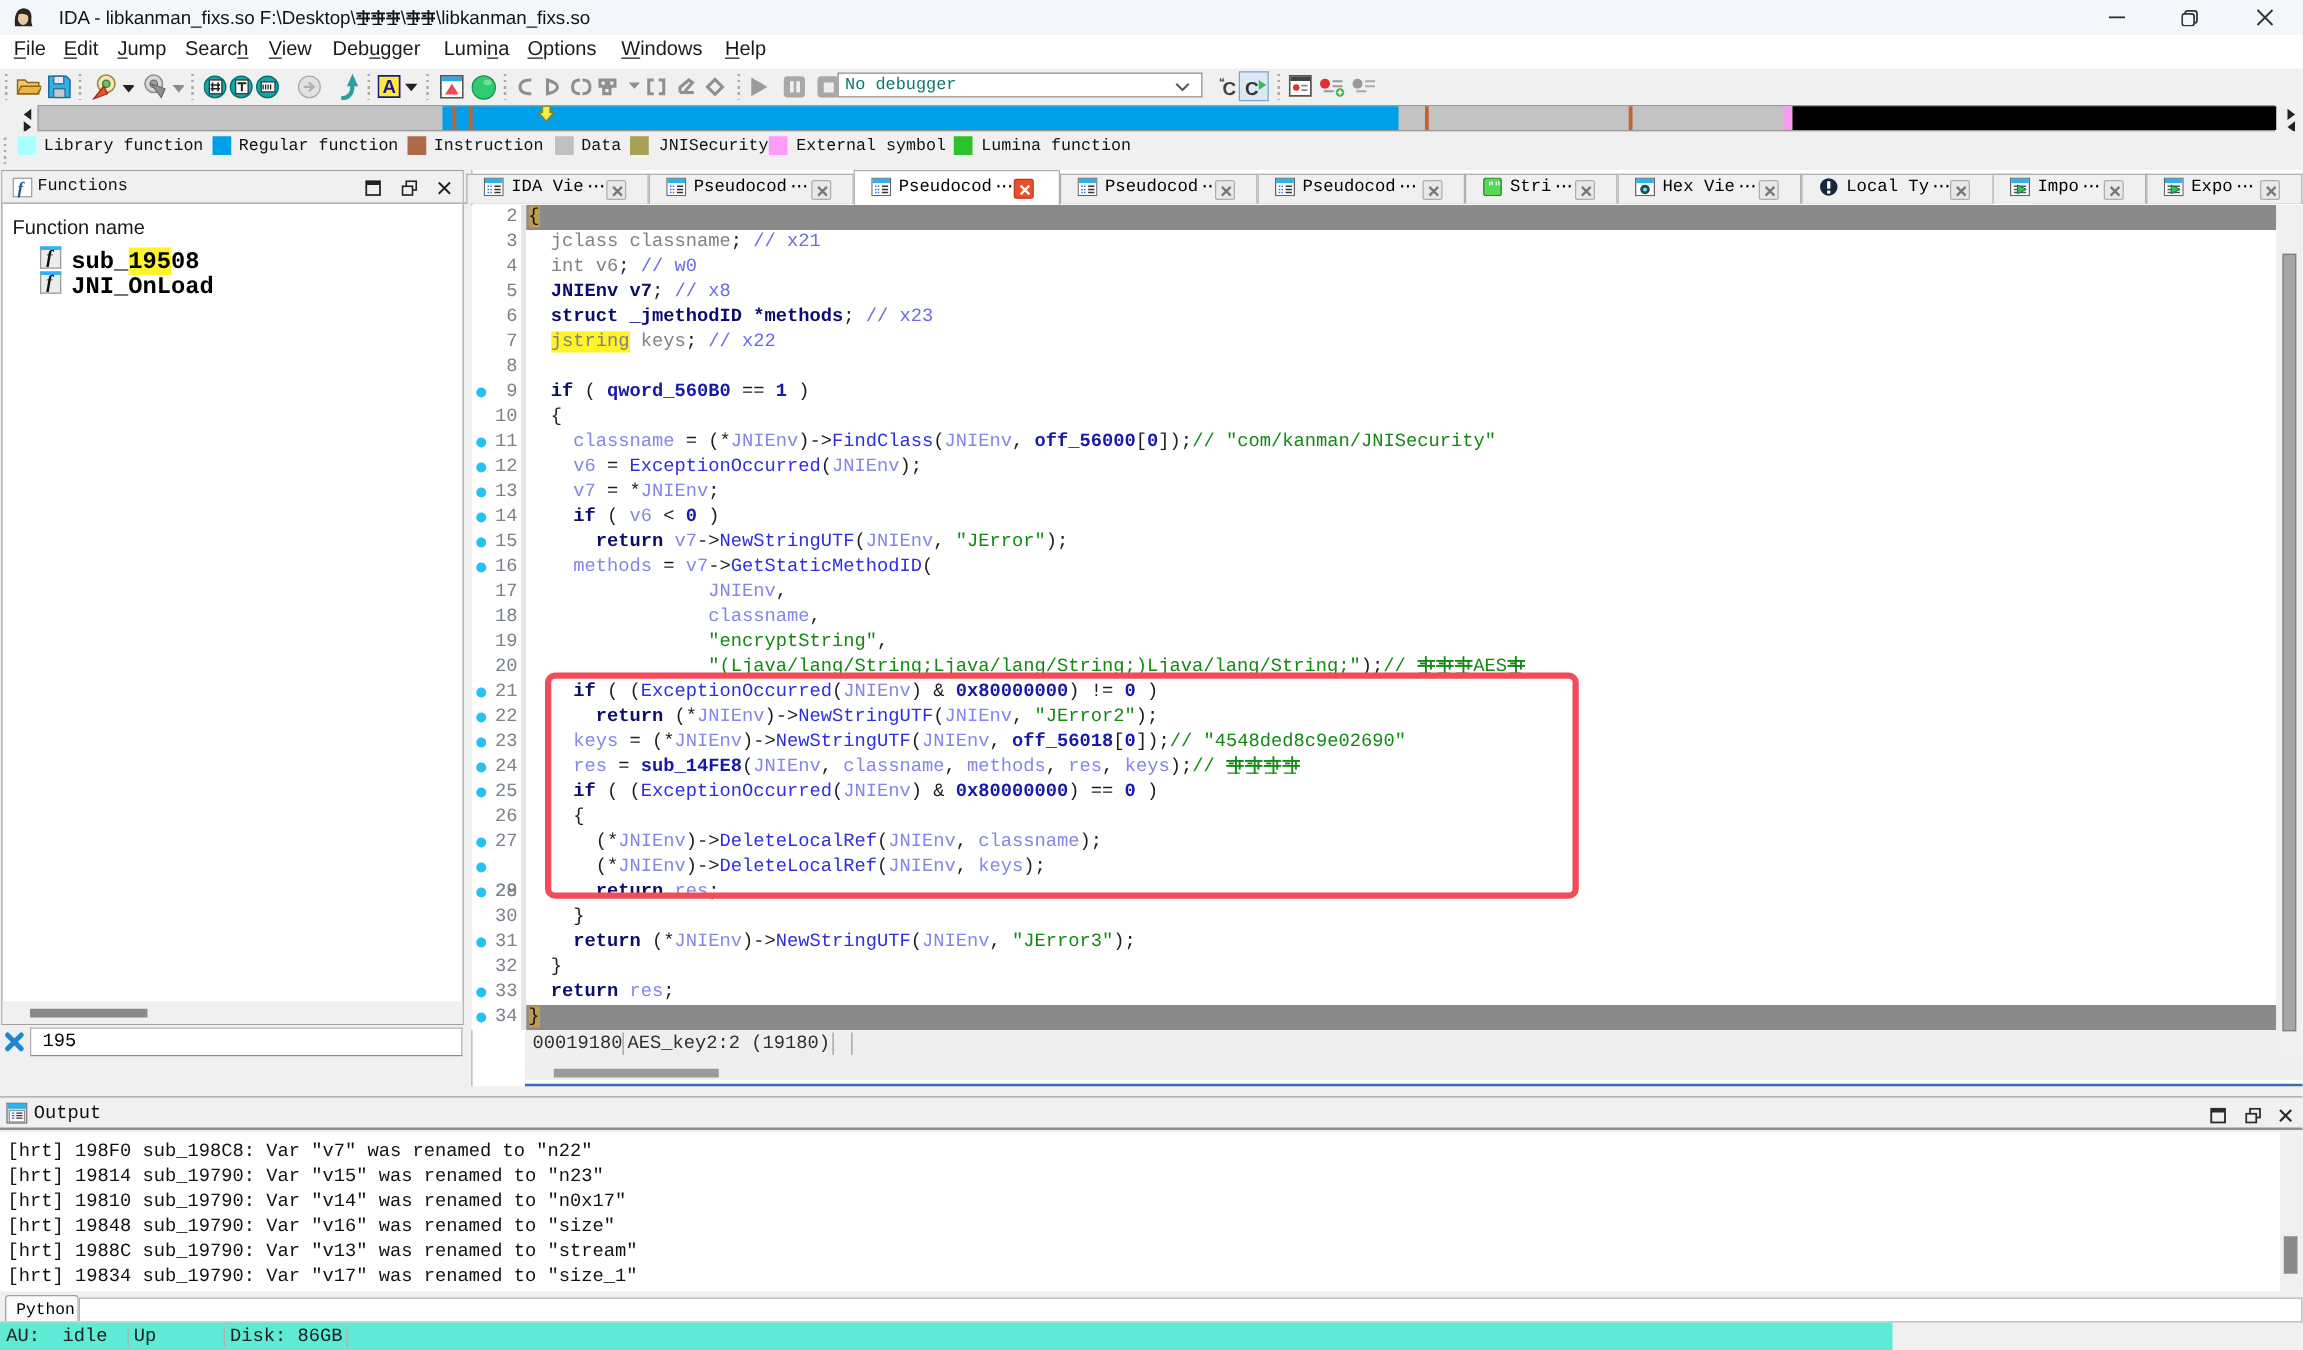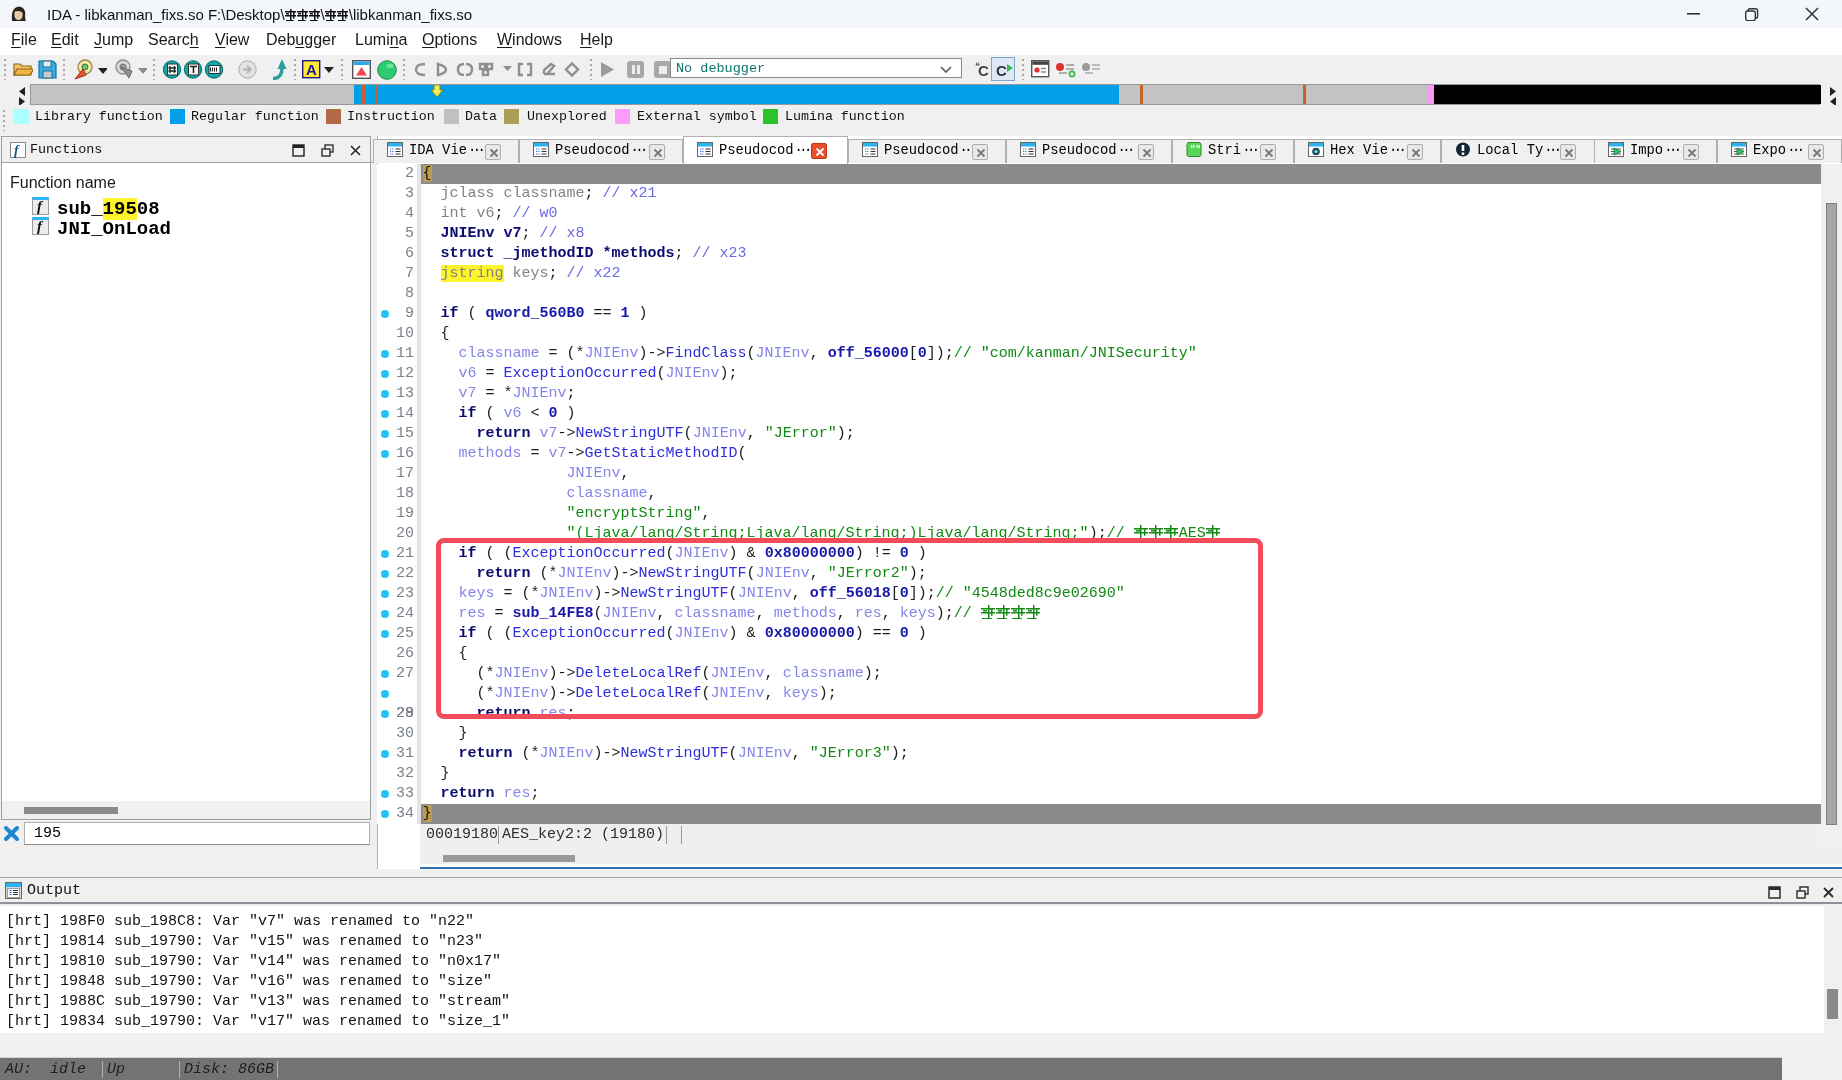--- a/index.html
+++ b/index.html
@@ -104,21 +104,21 @@
 .ol { position:absolute; left:6px; height:20px; font-family:"Liberation Mono",monospace;
   font-size:15px; line-height:20px; color:#111; white-space:pre; }
 #pyrow { position:absolute; left:0; top:155px; width:1842px; height:25px; }
 #pybtn { position:absolute; left:4px; top:3px; width:59px; height:22px; background:#fbfbfb;
   border:1px solid #a0a0a0; border-bottom:none; border-radius:3px 3px 0 0; }
 #pybtn span { position:absolute; left:8px; top:3px; font-family:"Liberation Mono",monospace;
   font-size:13px; color:#000; }
 #pyinput { position:absolute; left:63px; top:5px; width:1779px; height:20px; background:#fff;
   border:1px solid #b0b0b0; }
 
-#statusbar { left:0; top:1057px; width:1782px; height:23px; background:#737373; border-top:1px solid #d4d4d4;font-style:italic; }
+#statusbar { left:0; top:1057px; width:1514px; height:23px; background:#5eead4; border-top:1px solid #d4d4d4; }
 #statusbar .t { position:absolute; top:3px; font-family:"Liberation Mono",monospace;
   font-size:15px; color:#202020; white-space:pre; }
 #statusbar .sep { position:absolute; top:3px; width:1px; height:17px; background:#b0b0b0; }
 
 .cjk { display:inline-block; width:14px; height:14px; margin:0 0.5px; vertical-align:-2px;
   background:
    linear-gradient(currentColor,currentColor) 50% 0/1.5px 100% no-repeat,
    linear-gradient(currentColor,currentColor) 0 22%/100% 1.5px no-repeat,
    linear-gradient(currentColor,currentColor) 0 58%/100% 1.5px no-repeat,
    linear-gradient(currentColor,currentColor) 15% 100%/70% 1.5px no-repeat,
@@ -311,21 +311,21 @@
   <span class="tsep" style="left:3px;top:2px"></span>
   <span class="lsq" style="left:14px;background:#aaffff"></span>
     <span class="llb" style="left:35px">Library function</span>
   <span class="lsq" style="left:170px;background:#019fe8"></span>
     <span class="llb" style="left:191px">Regular function</span>
   <span class="lsq" style="left:326px;background:#b06a48"></span>
     <span class="llb" style="left:347px">Instruction</span>
   <span class="lsq" style="left:444px;background:#c0c0c0"></span>
     <span class="llb" style="left:465px">Data</span>
   <span class="lsq" style="left:504px;background:#a8a055"></span>
-    <span class="llb" style="left:527px">Unexplored</span>
+    <span class="llb" style="left:527px">JNISecurity</span>
   <span class="lsq" style="left:615px;background:#fb9cfb"></span>
     <span class="llb" style="left:637px">External symbol</span>
   <span class="lsq" style="left:763px;background:#2cc22c"></span>
     <span class="llb" style="left:785px">Lumina function</span>
 </div>
 
 <div class="abs" id="fpanel">
   <div id="fptitle">
     <svg style="position:absolute;left:8px;top:5px" width="16" height="16">
       <rect x="0.5" y="0.5" width="15" height="15" fill="#fff" stroke="#888"></rect>
@@ -641,20 +641,26 @@
     <div class="ol" style="top:6px">[hrt] 198F0 sub_198C8: Var "v7" was renamed to "n22"</div>
     <div class="ol" style="top:26px">[hrt] 19814 sub_19790: Var "v15" was renamed to "n23"</div>
     <div class="ol" style="top:46px">[hrt] 19810 sub_19790: Var "v14" was renamed to "n0x17"</div>
     <div class="ol" style="top:66px">[hrt] 19848 sub_19790: Var "v16" was renamed to "size"</div>
     <div class="ol" style="top:86px">[hrt] 1988C sub_19790: Var "v13" was renamed to "stream"</div>
     <div class="ol" style="top:106px">[hrt] 19834 sub_19790: Var "v17" was renamed to "size_1"</div>
     <div style="position:absolute;left:1824px;top:0;width:18px;height:127px;background:#f0f0f0">
       <div style="position:absolute;left:3px;top:83px;width:11px;height:30px;background:#8a8a8a"></div>
     </div>
   </div>
+  <div id="pyrow">
+    <div id="pyinput"></div>
+    <div id="pybtn">
+        <span>Python</span>
+      </div>
+  </div>
 </div>
 
 <div class="abs" id="statusbar">
   <span class="t" style="left:5px">AU:  idle</span>
   <span class="sep" style="left:102px"></span>
   <span class="t" style="left:107px">Up</span>
   <span class="sep" style="left:179px"></span>
   <span class="t" style="left:184px">Disk: 86GB</span>
   <span class="sep" style="left:277px"></span>
 </div>

